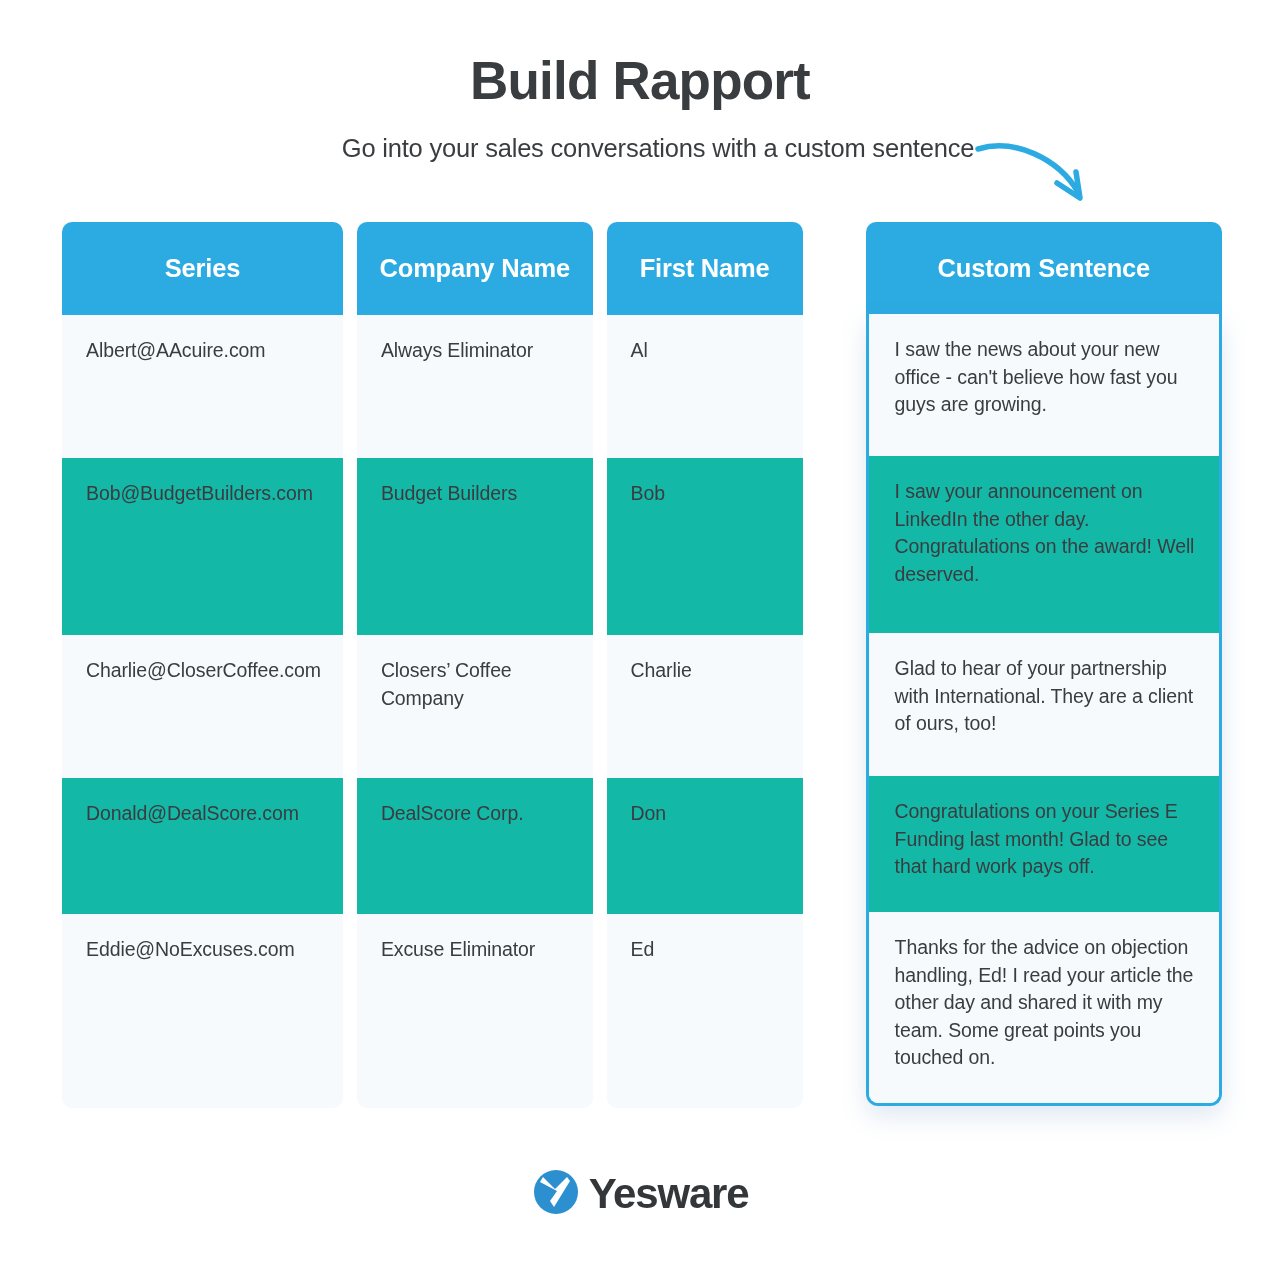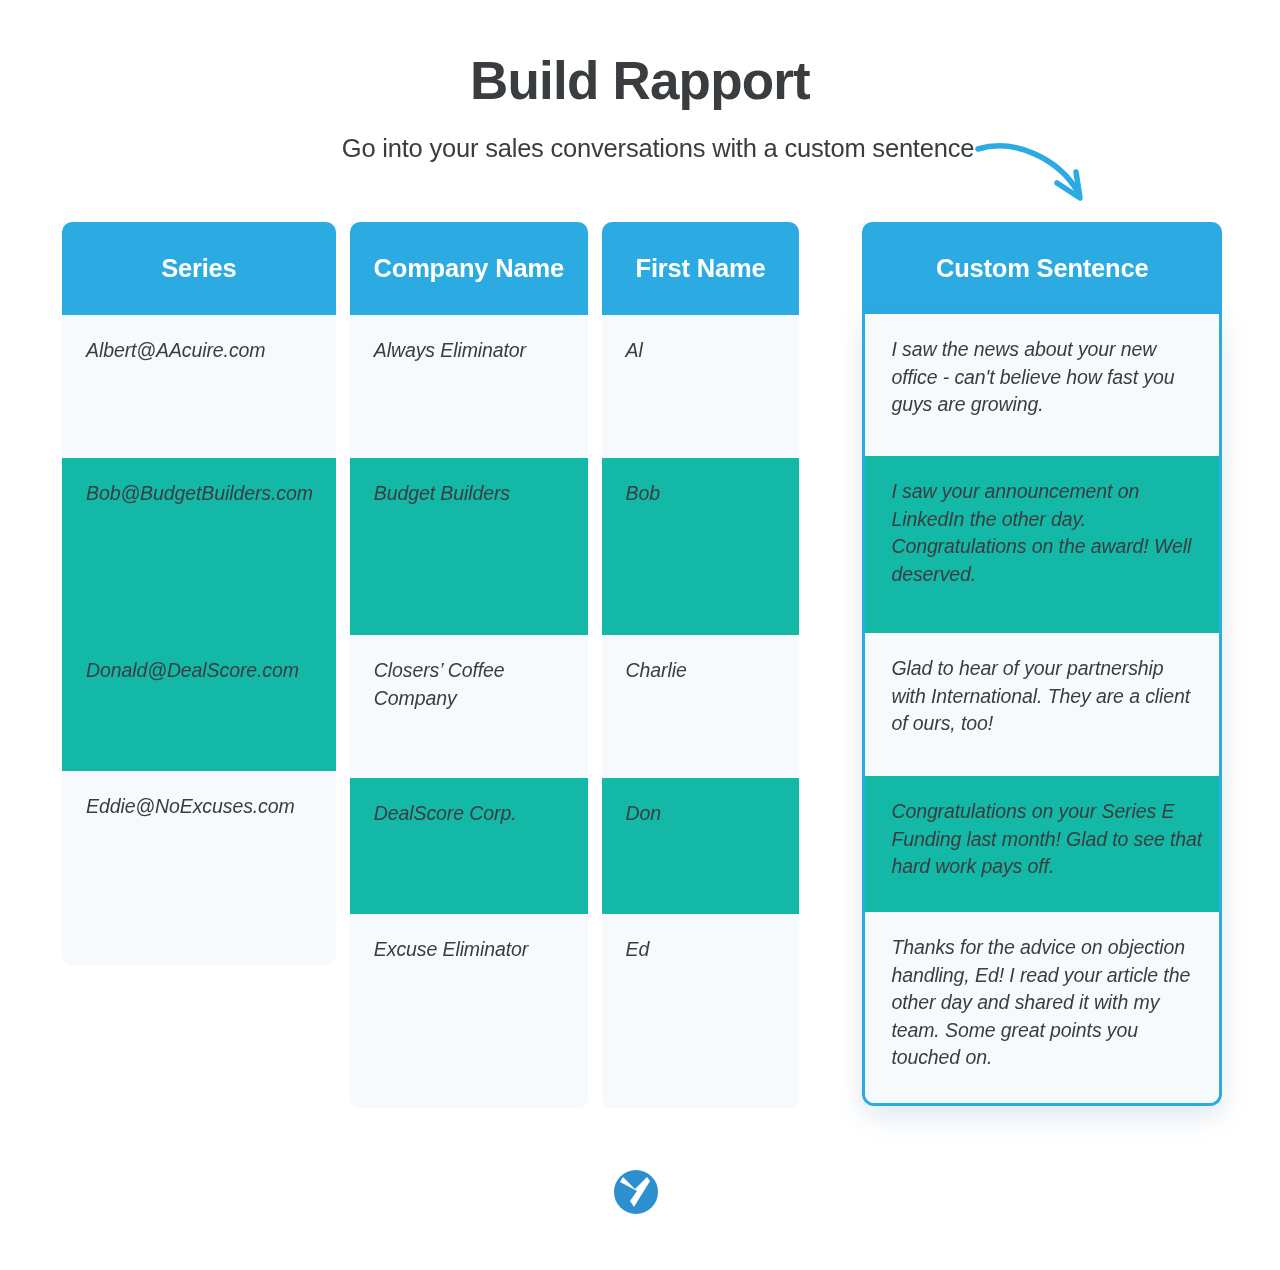--- a/index.html
+++ b/index.html
@@ -103,21 +103,20 @@
     padding-right: 16px;
   }
 
   .cell {
     padding: 22px 22px 0 24px;
     font-size: 19.5px;
     line-height: 27.5px;
     color: #3a3d40;
     box-sizing: border-box;
     letter-spacing: -0.1px;
-    font-style: italic;
   }
   .row-0, .row-2, .row-4 { background: #f6fafc; }
   .row-1, .row-3        { background: #14b8a6; }
 
   .h-0 { height: 143px; }
   .h-1 { height: 177px; }
   .h-2 { height: 143px; }
   .h-3 { height: 136px; }
   .h-4 { height: 194px; }
 
@@ -161,20 +160,21 @@
     </svg>
   </div>
 
   <div class="table">
 
     <div class="col col-email">
       <div class="col-head">Series</div>
       <div class="col-body">
         <div class="cell row-0 h-0">Albert@AAcuire.com</div>
         <div class="cell row-1 h-1">Bob@BudgetBuilders.com</div>
+        <div class="cell row-2 h-2">Charlie@CloserCoffee.com</div>
         <div class="cell row-3 h-3">Donald@DealScore.com</div>
         <div class="cell row-4 h-4">Eddie@NoExcuses.com</div>
       </div>
     </div>
 
     <div class="col col-company">
       <div class="col-head">Company Name</div>
       <div class="col-body">
         <div class="cell row-0 h-0">Always Eliminator</div>
         <div class="cell row-1 h-1">Budget Builders</div>
@@ -208,15 +208,16 @@
 
   </div>
 
   <div class="footer">
     <span class="logo-mark">
       <svg width="48" height="48" viewBox="0 0 48 48">
         <circle cx="24" cy="24" r="22" fill="#2c8fd0"></circle>
         <path d="M11 9 L23 21 L35 9 L38 13 L22 39 L18 33 L25 23 L8 14 Z" fill="#ffffff"></path>
       </svg>
     </span>
+    <span class="logo-text">Yesware</span>
   </div>
 
 </div>
 
 </body></html>

